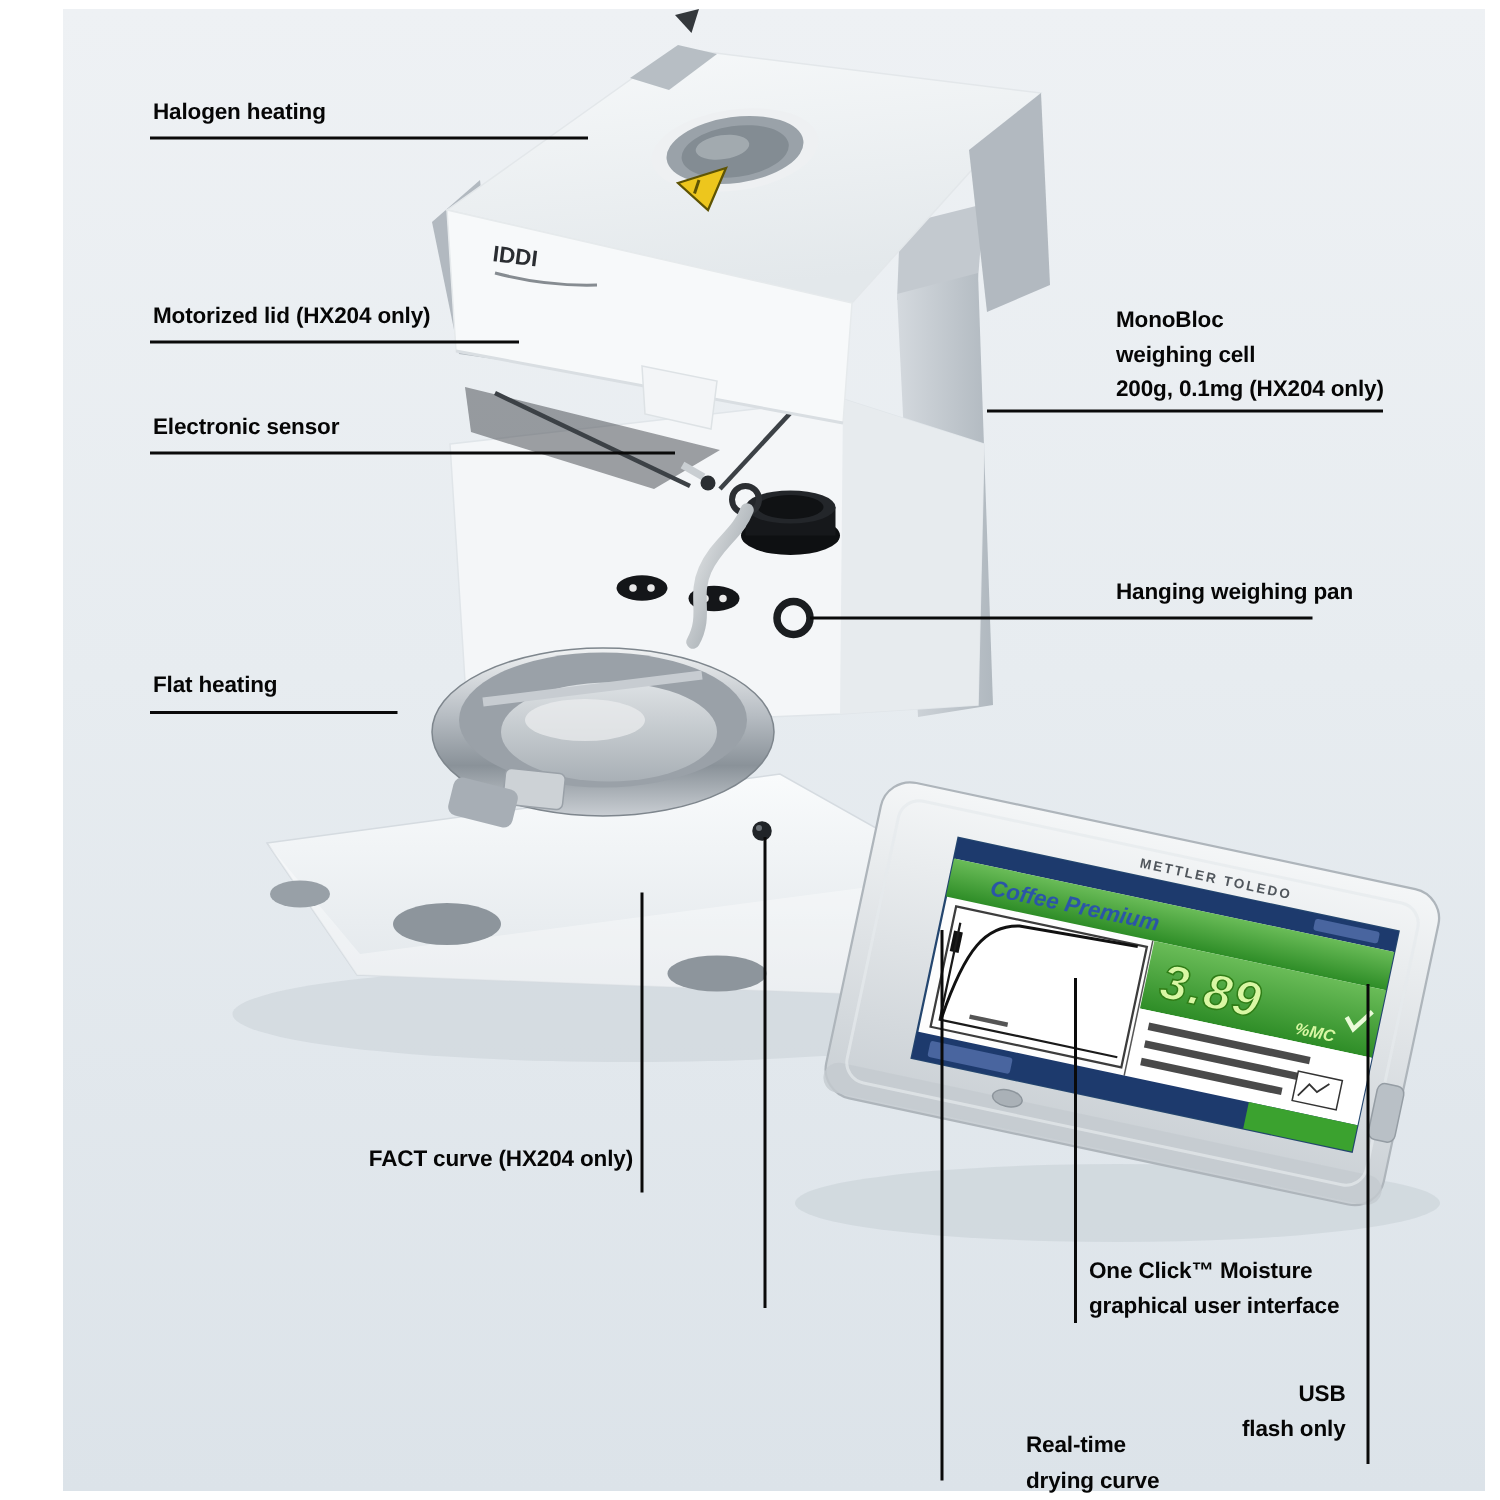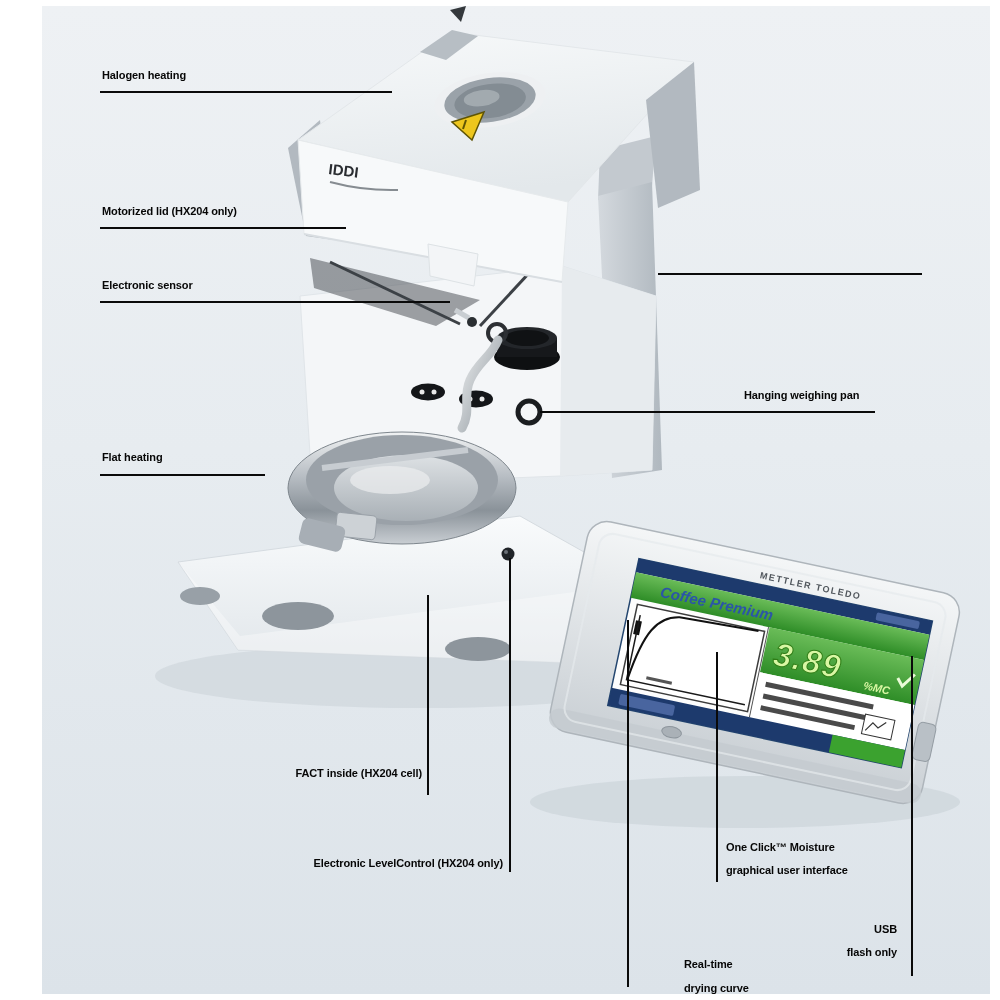--- a/index.html
+++ b/index.html
@@ -1,21 +1,21 @@
 <!DOCTYPE html>
 <html><head>
 <meta charset="utf-8">
 <style>
   html,body{margin:0;padding:0;background:#ffffff;}
   .page{position:relative;width:1000px;height:1000px;background:#ffffff;overflow:hidden;
         font-family:"Liberation Sans",sans-serif;}
   .photo-bg{position:absolute;left:42px;top:6px;right:10px;bottom:6px;
         background:linear-gradient(180deg,#eef1f4 0%,#e7ecf0 45%,#dce3e9 100%);}
   svg.scene{position:absolute;left:0;top:0;}
-  .callout{position:absolute;color:#060606;font-weight:bold;font-size:11px;
+  .callout{position:absolute;color:#060606;font-weight:bold;font-size:15px;
         line-height:22px;letter-spacing:-0.1px;white-space:nowrap;}
   .callout.r{text-align:right;}
   .lh23{line-height:23px;} .lh24{line-height:24px;margin-left:48px;}
   .hline,.vline{position:absolute;background:#0a0a0a;}
   .hline{height:2px;} .vline{width:2px;}
   .svgtxt{font-family:"Liberation Sans",sans-serif;}
 </style>
 </head>
 <body>
 
@@ -221,28 +221,30 @@
   </div>
   <div class="callout" style="left:102px;top:200px;">
     <div>Motorized lid (HX204 only)</div>
   </div>
   <div class="callout" style="left:102px;top:274px;">
     <div>Electronic sensor</div>
   </div>
   <div class="callout" style="left:102px;top:446px;">
     <div>Flat heating</div>
   </div>
+  <div class="callout lh23" style="left:744px;top:202px;">
+    <div>MonoBloc</div>
+    <div>weighing cell</div>
+    <div>200g, 0.1mg (HX204 only)</div>
+  </div>
   <div class="callout" style="left:744px;top:384px;">
     <div>Hanging weighing pan</div>
   </div>
   <div class="callout r" style="left:200px;top:762px;width:222px;">
-    <div>FACT inside (HX204 cell)</div>
-  </div>
-  <div class="callout r" style="left:240px;top:852px;width:263px;">
-    <div>Electronic LevelControl (HX204 only)</div>
+    <div>FACT curve (HX204 only)</div>
   </div>
   <div class="callout lh23" style="left:726px;top:836px;">
     <div>One Click™ Moisture</div>
     <div>graphical user interface</div>
   </div>
   <div class="callout lh24" style="left:636px;top:952px;">
     <div>Real-time</div>
     <div>drying curve</div>
   </div>
   <div class="callout r lh23" style="left:817px;top:918px;width:80px;">

